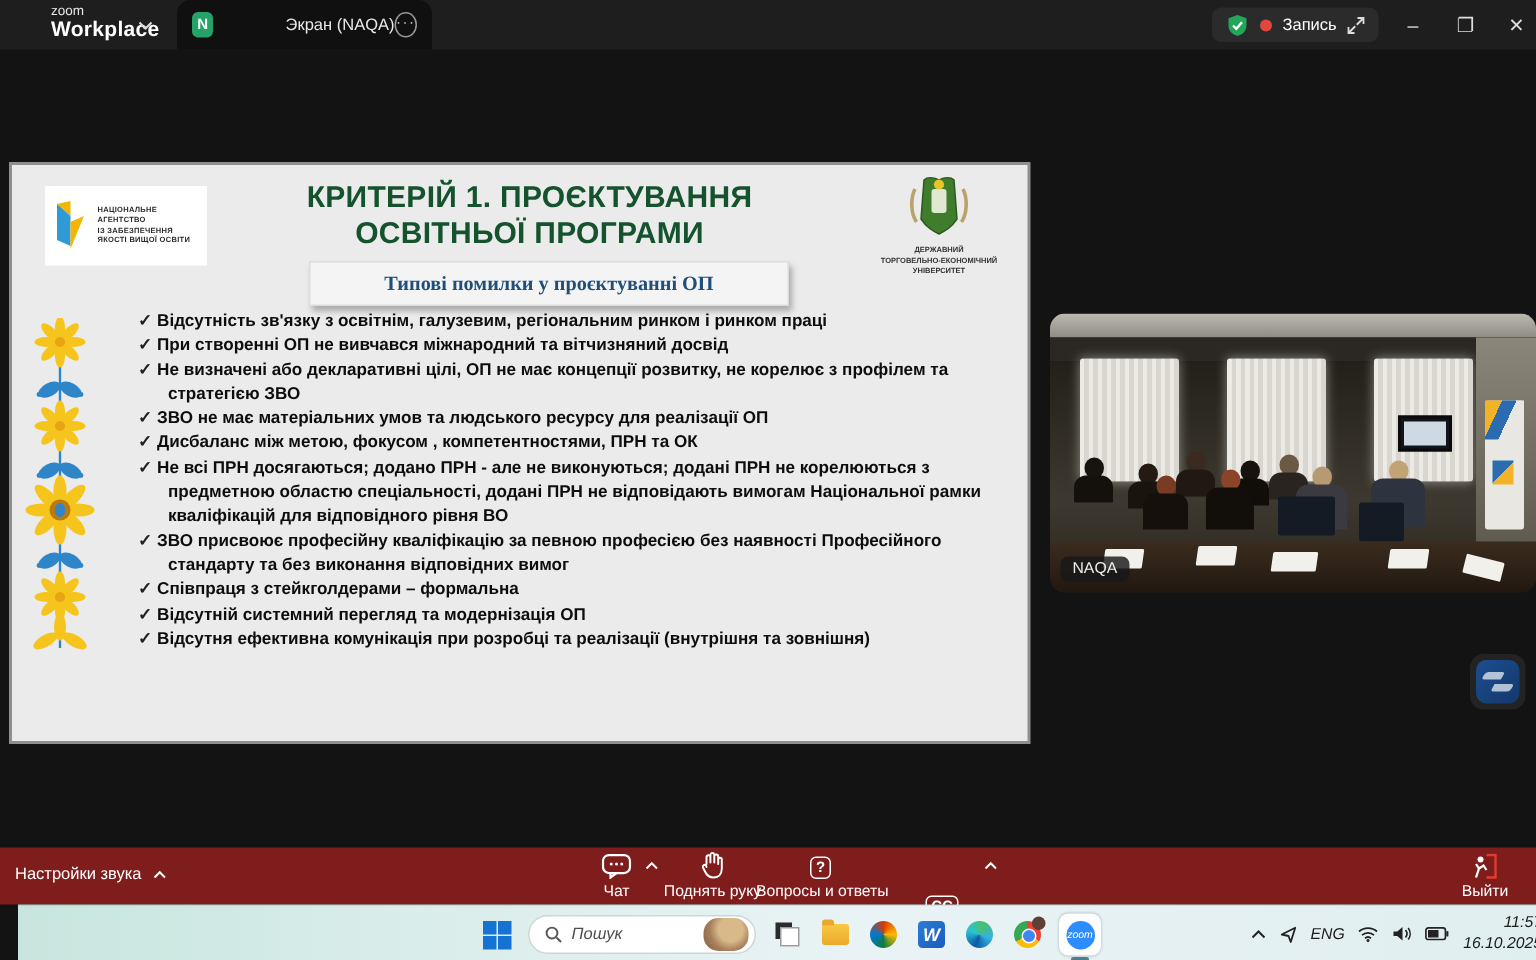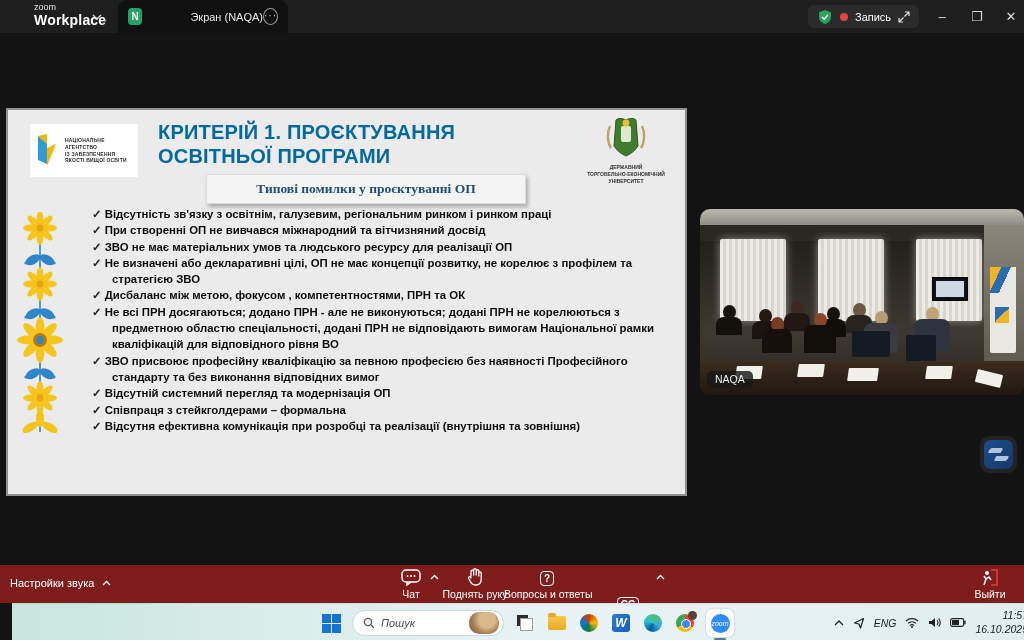--- a/index.html
+++ b/index.html
@@ -19,21 +19,21 @@
   .tab-more { width:17px; height:17px; border:1px solid #9a9a9a; border-radius:50%; color:#cfcfcf; font-size:10px; line-height:14px; text-align:center; letter-spacing:1px; }
   .rec-pill { position:absolute; left:808px; top:5px; height:23px; background:#2b2b2b; border-radius:6px; display:flex; align-items:center; padding:0 9px; gap:7px; }
   .rec-dot { width:8px; height:8px; border-radius:50%; background:#e2473d; }
   .rec-label { color:#fff; font-size:11px; }
   .winbtn { position:absolute; top:0; width:34px; height:33px; color:#dcdcdc; font-size:13px; display:flex; align-items:center; justify-content:center; }
 
   
   .slide { position:absolute; left:8px; top:110px; width:677px; height:384px; background:#ebebeb; box-shadow:0 0 0 2px #8f8f8f; }
   .naqa-box { position:absolute; left:22px; top:14px; width:108px; height:53px; background:#fff; display:flex; align-items:center; padding:4px; gap:5px; }
   .naqa-text { font-size:5px; line-height:1.35; color:#2b2b2b; font-weight:bold; letter-spacing:.2px; }
-  .slide-title { position:absolute; left:150px; top:10px; width:390px; text-align:left; color:#0369a1; font-weight:bold; font-size:20px; line-height:1.2; letter-spacing:.2px; }
+  .slide-title { position:absolute; left:150px; top:10px; width:390px; text-align:center; color:#14532d; font-weight:bold; font-size:20px; line-height:1.2; letter-spacing:.2px; }
   .crest-box { position:absolute; left:572px; top:6px; width:92px; text-align:center; }
   .crest-text { font-size:5px; line-height:1.4; color:#333; font-weight:bold; margin-top:2px; }
   .subtitle-box { position:absolute; left:198px; top:64px; width:320px; height:30px; background:#f4f4f4; border:1px solid #dcdcdc; box-shadow:2px 3px 4px rgba(0,0,0,.28); display:flex; align-items:center; justify-content:center; }
   .subtitle-box span { font-family:"Liberation Serif", serif; font-weight:bold; font-size:13.5px; color:#1f4e79; }
   .ornament { position:absolute; left:8px; top:102px; }
   .bullets { position:absolute; left:84px; top:96px; width:590px; list-style:none; }
   .bullets li { color:#0d0d0d; font-size:11.4px; font-weight:bold; line-height:16.3px; padding-left:20px; text-indent:-20px; }
   .bullets li::before { content:"\2713  "; font-weight:bold; color:#222; }
 
   
@@ -223,27 +223,27 @@
       <g transform="translate(24,212)">
         <ellipse cx="-10" cy="-2" rx="9" ry="4" fill="#f6c51d" transform="rotate(-30)"></ellipse>
         <ellipse cx="10" cy="-2" rx="9" ry="4" fill="#f6c51d" transform="rotate(30)"></ellipse>
         <ellipse cx="0" cy="-6" rx="4" ry="9" fill="#f6c51d"></ellipse>
       </g>
     </svg>
 
     <ul class="bullets">
       <li>Відсутність зв'язку з освітнім,  галузевим, регіональним ринком і ринком праці</li>
       <li>При створенні ОП не вивчався міжнародний та вітчизняний досвід</li>
+      <li>Не визначені або декларативні цілі, ОП не має концепції розвитку, не корелює з профілем та стратегією  ЗВО</li>
       <li>ЗВО не має матеріальних умов та людського ресурсу для реалізації ОП</li>
-      <li>Не визначені або декларативні цілі, ОП не має концепції розвитку, не корелює з профілем та стратегією  ЗВО</li>
       <li>Дисбаланс між метою, фокусом , компетентностями, ПРН та ОК</li>
       <li>Не всі ПРН досягаються; додано ПРН - але не виконуються; додані ПРН не корелюються з предметною областю спеціальності, додані ПРН не відповідають вимогам Національної рамки кваліфікацій для відповідного рівня ВО</li>
       <li>ЗВО присвоює професійну кваліфікацію за певною професією без наявності Професійного стандарту та без виконання відповідних вимог</li>
+      <li>Співпраця з стейкголдерами – формальна</li>
       <li>Відсутній системний перегляд та модернізація ОП</li>
-      <li>Співпраця з стейкголдерами – формальна</li>
       <li>Відсутня ефективна комунікація  при розробці та реалізації (внутрішня та зовнішня)</li>
     </ul>
   </div>
 
   <div class="video">
     <div class="v-ceiling"></div>
     <div class="v-beam"></div>
     <div class="v-wall"></div>
     <div class="v-window" style="left:20px;"></div>
     <div class="v-window" style="left:118px;"></div>

